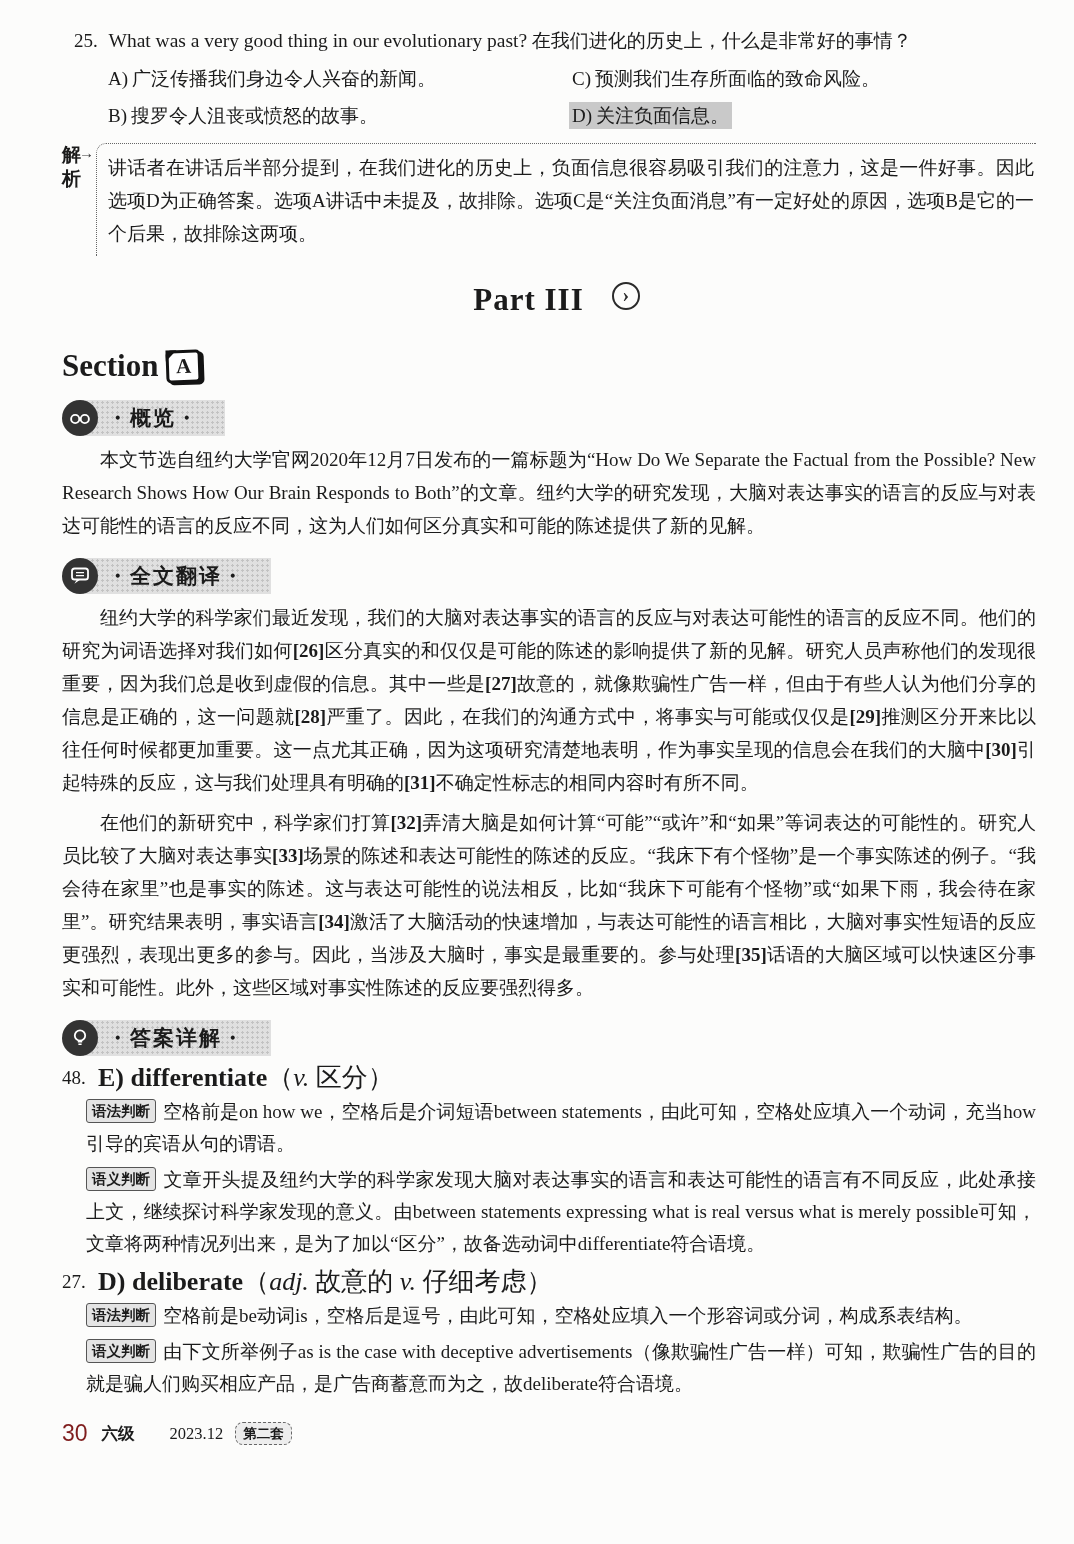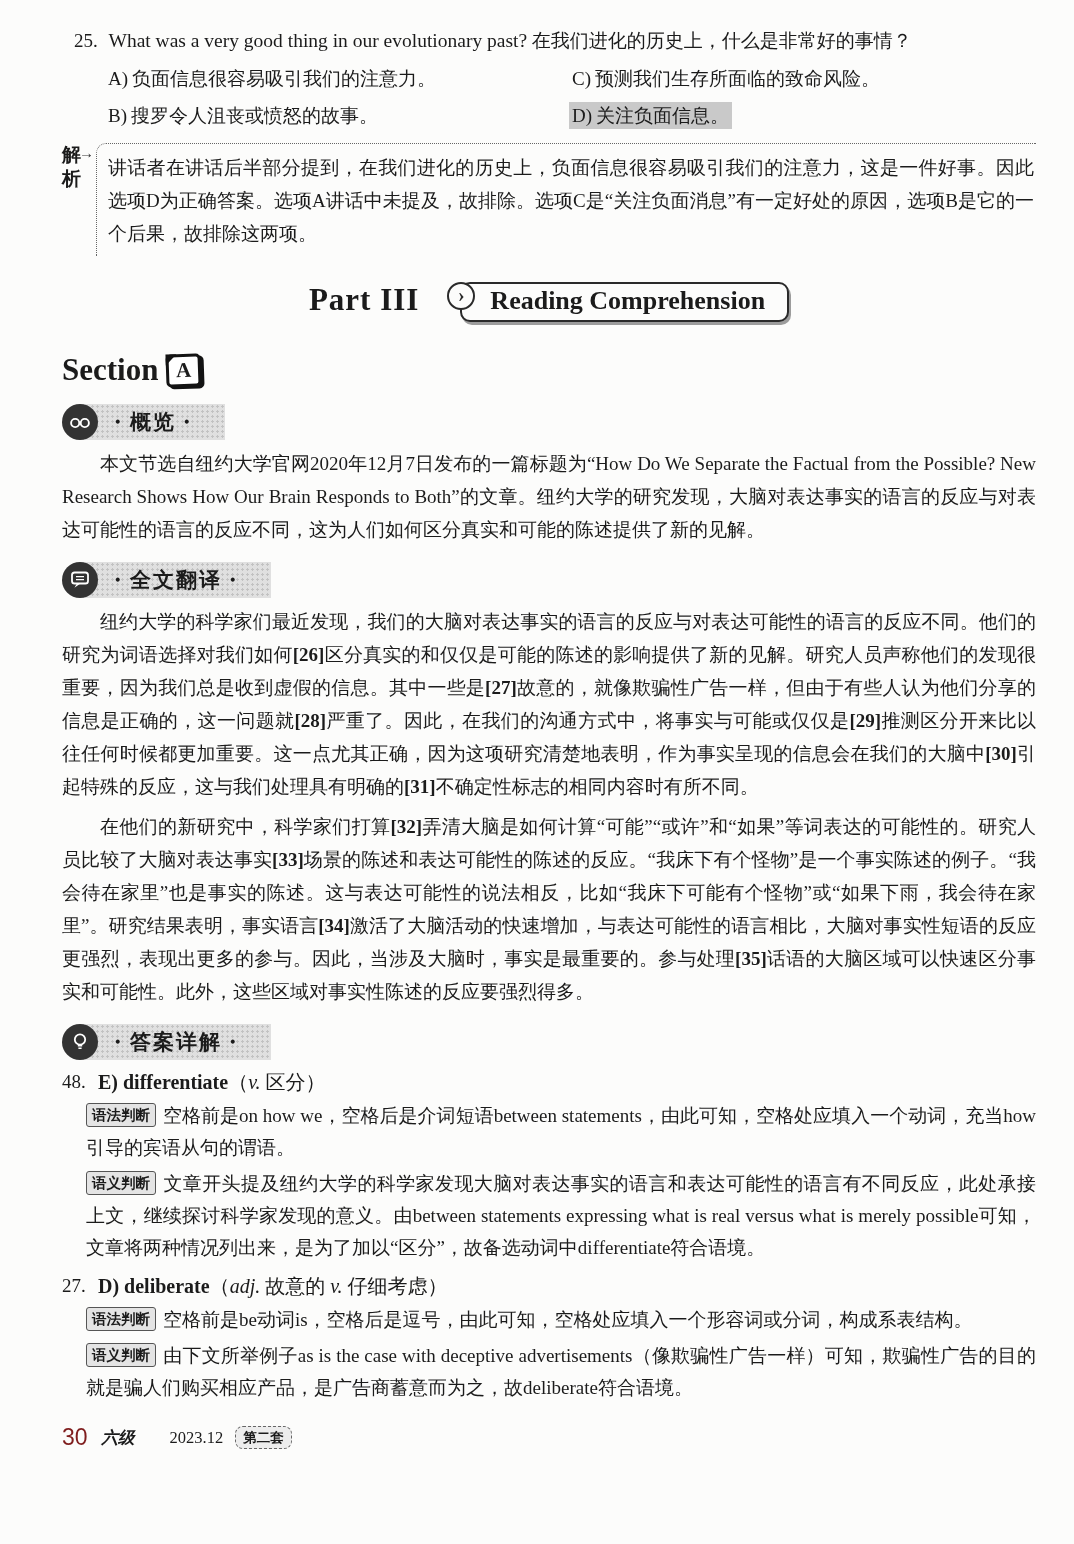--- a/index.html
+++ b/index.html
@@ -94,53 +94,53 @@
     font-family: "Liberation Sans", "DejaVu Sans", sans-serif;
   }
 
   
   .para { font-size: 19px; line-height: 33px; text-align: justify; text-indent: 2em; margin-top: 7px; }
   .para b, .exp b, .ans-title b { font-weight: bold; }
 
   
   .answer-item { position: relative; padding-left: 36px; margin-top: 6px; font-size: 19px; line-height: 32px; }
   .ans-num { position: absolute; left: 0; top: 0; }
-  .ans-head { margin-bottom: 2px; font-size: 20px; }
+  .ans-head { margin-bottom: 2px; font-size: 26px; }
   .exp { margin: 1px 0 4px -12px; text-align: justify; }
   .tag {
     border: 1px solid #555; border-radius: 3px; background: #e4e4e4;
     padding: 0 5px; font-size: 14.5px; font-weight: bold;
     margin-right: 7px; display: inline-block; line-height: 22px; vertical-align: 2px;
     font-family: "Liberation Sans", "DejaVu Sans", sans-serif;
   }
 
   
   .footer { margin-top: 20px; display: flex; align-items: center; }
   .page-num { font-size: 23px; color: #7f1d1d; margin-right: 14px; font-family: "Liberation Sans","DejaVu Sans",sans-serif; }
-  .exam-level { font-weight: bold; font-size: 16.5px; margin-right: 8px; font-style: italic; }
+  .exam-level { font-weight: bold; font-size: 16.5px; margin-right: 8px; }
   .exam-date { font-size: 16.5px; margin-right: 12px; margin-left: 27px; }
   .set-badge {
     border: 1px dashed #666; border-radius: 8px; padding: 0 7px;
     font-size: 13.5px; font-weight: bold; background: #ededed; line-height: 21px;
   }
 </style>
 </head>
 <body>
 
 <div class="page">
 
   <div class="q25">
     <div class="q-line">
       <span class="q-num">25.</span>
       <span class="q-en">What was a very good thing in our evolutionary past?</span>
       <span class="q-zh">在我们进化的历史上，什么是非常好的事情？</span>
     </div>
     <div class="options">
       <div class="opt">
-        <span class="opt-wrap"><span class="opt-label">A)</span><span>负面信息很容易吸引我们的注意力。</span></span>
+        <span class="opt-wrap"><span class="opt-label">A)</span><span>广泛传播我们身边令人兴奋的新闻。</span></span>
       </div>
       <div class="opt">
         <span class="opt-wrap"><span class="opt-label">C)</span><span>预测我们生存所面临的致命风险。</span></span>
       </div>
       <div class="opt">
         <span class="opt-wrap"><span class="opt-label">B)</span><span>搜罗令人沮丧或愤怒的故事。</span></span>
       </div>
       <div class="opt">
         <span class="opt-wrap hl"><span class="opt-label">D)</span><span>关注负面信息。</span></span>
       </div>
@@ -151,21 +151,20 @@
     <div class="jiexi-side">
       <span class="jiexi-label">解析</span>
       <span class="jiexi-arrow">→</span>
     </div>
     <div class="jiexi-box">讲话者在讲话后半部分提到，在我们进化的历史上，负面信息很容易吸引我们的注意力，这是一件好事。因此选项D为正确答案。选项A讲话中未提及，故排除。选项C是“关注负面消息”有一定好处的原因，选项B是它的一个后果，故排除这两项。</div>
   </div>
 
   <div class="part-header">
     <span class="part-label">Part III</span>
     <span class="circle-arrow">›</span>
-    <span class="rc-box">Reading Comprehension</span>
   </div>
 
   <div class="section-head">
     <span>Section</span>
     <span class="section-badge">
         <span>A</span>
       </span>
   </div>
 
   <div class="secbar">

